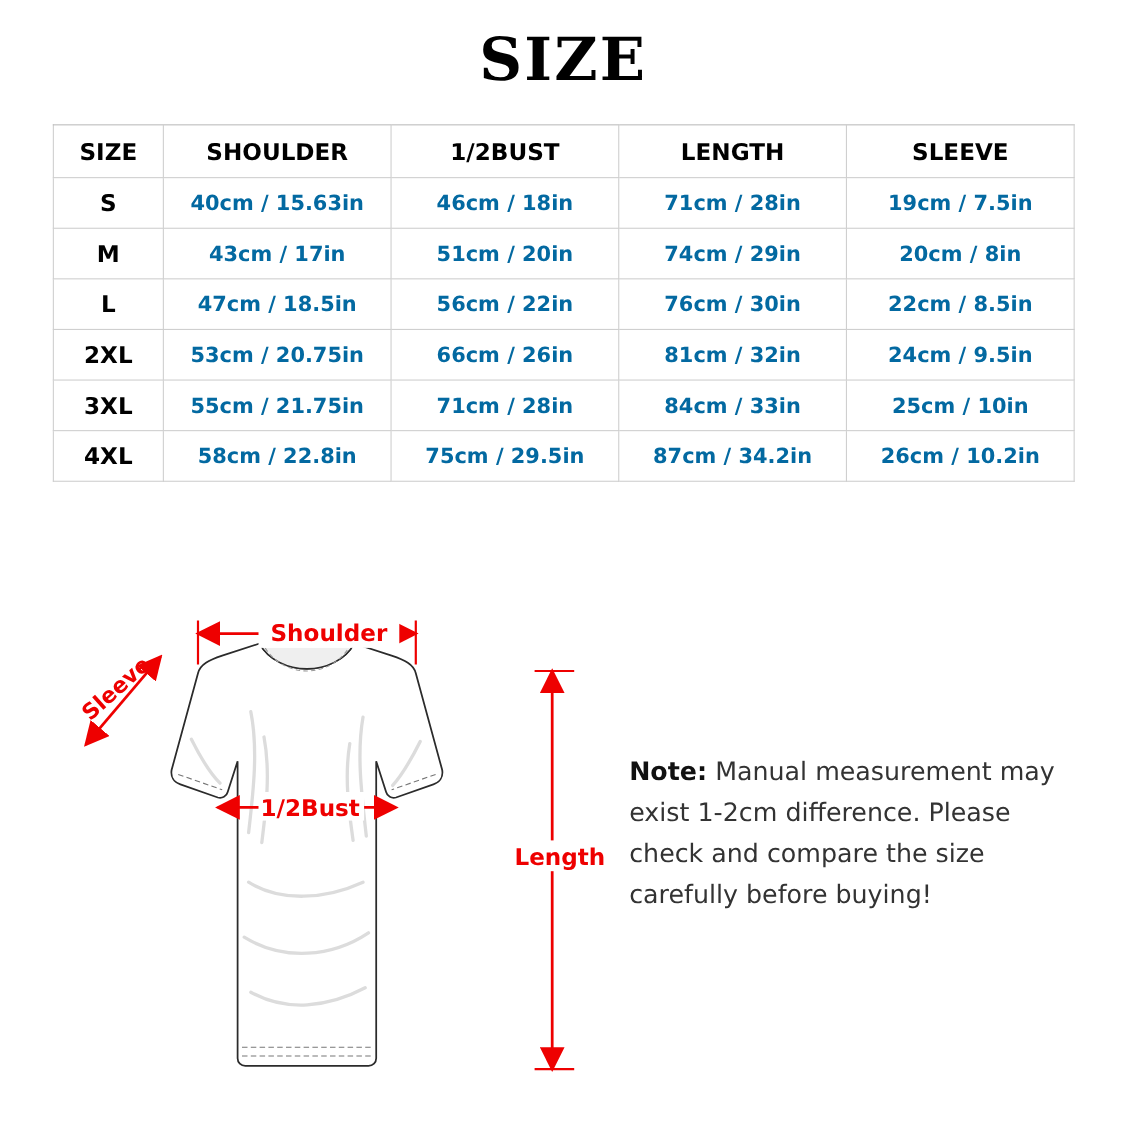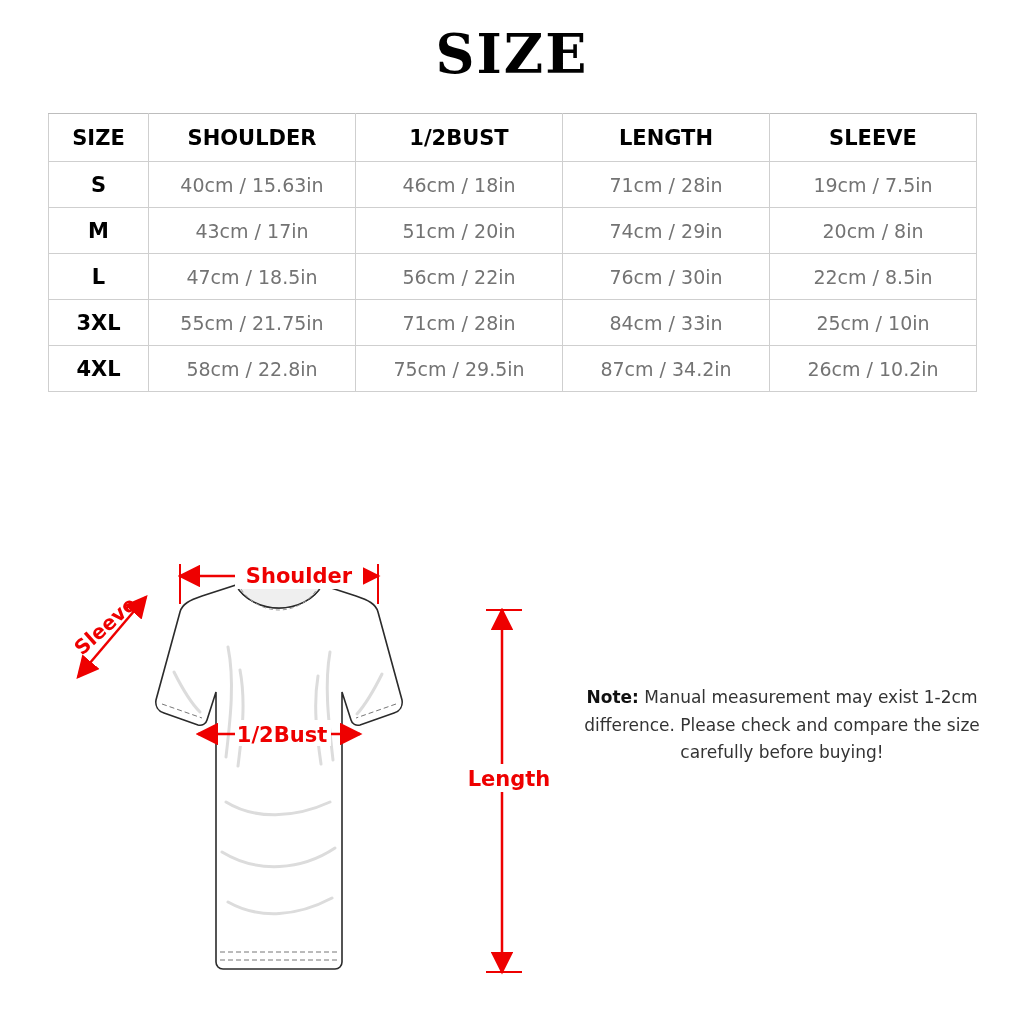--- a/index.html
+++ b/index.html
@@ -41,22 +41,22 @@
     width: 928px;
     border-collapse: collapse;
     table-layout: fixed;
   }
   table.size-table td, table.size-table th {
     border: 1px solid #cfcfcf;
     height: 45px;
     text-align: center;
     vertical-align: middle;
     font-size: 19px;
-    color: #737373;
-    font-weight: 400;
+    color: #0369a1;
+    font-weight: 700;
     padding: 0 2px;
   }
   table.size-table thead th {
     font-weight: 700;
     font-size: 21px;
     color: #000000;
     height: 47px;
     border-top: 1px solid #bdbdbd;
   }
   table.size-table tbody td.size-cell {
@@ -79,24 +79,23 @@
     width: 520px;
     height: 460px;
   }
   .diagram svg { display: block; }
 
   .note {
     position: absolute;
     left: 572px;
     top: 684px;
     width: 420px;
-    font-size: 17px;
+    font-size: 23px;
     line-height: 1.62;
     color: #333333;
-    text-align: center;
   }
   .note b {
     font-weight: 700;
     color: #111111;
   }
 </style>
 </head>
 <body>
 
 <div class="title">SIZE</div>
@@ -133,20 +132,27 @@
         <td>51cm / 20in</td>
         <td>74cm / 29in</td>
         <td>20cm / 8in</td>
       </tr>
       <tr>
         <td class="size-cell">L</td>
         <td>47cm / 18.5in</td>
         <td>56cm / 22in</td>
         <td>76cm / 30in</td>
         <td>22cm / 8.5in</td>
+      </tr>
+      <tr>
+        <td class="size-cell">2XL</td>
+        <td>53cm / 20.75in</td>
+        <td>66cm / 26in</td>
+        <td>81cm / 32in</td>
+        <td>24cm / 9.5in</td>
       </tr>
       <tr>
         <td class="size-cell">3XL</td>
         <td>55cm / 21.75in</td>
         <td>71cm / 28in</td>
         <td>84cm / 33in</td>
         <td>25cm / 10in</td>
       </tr>
       <tr>
         <td class="size-cell">4XL</td>

